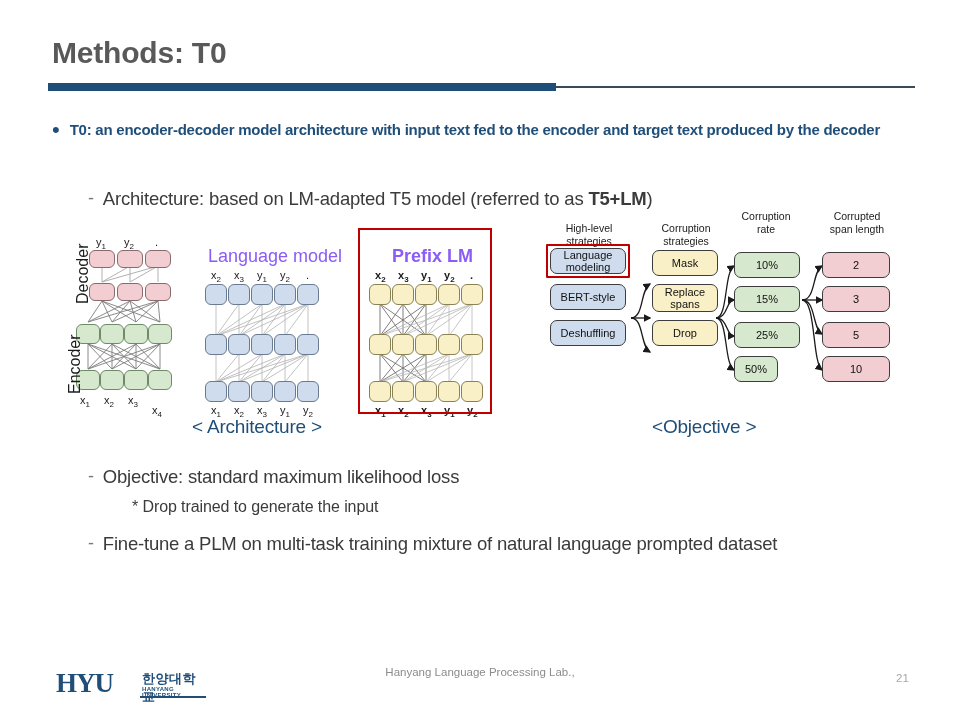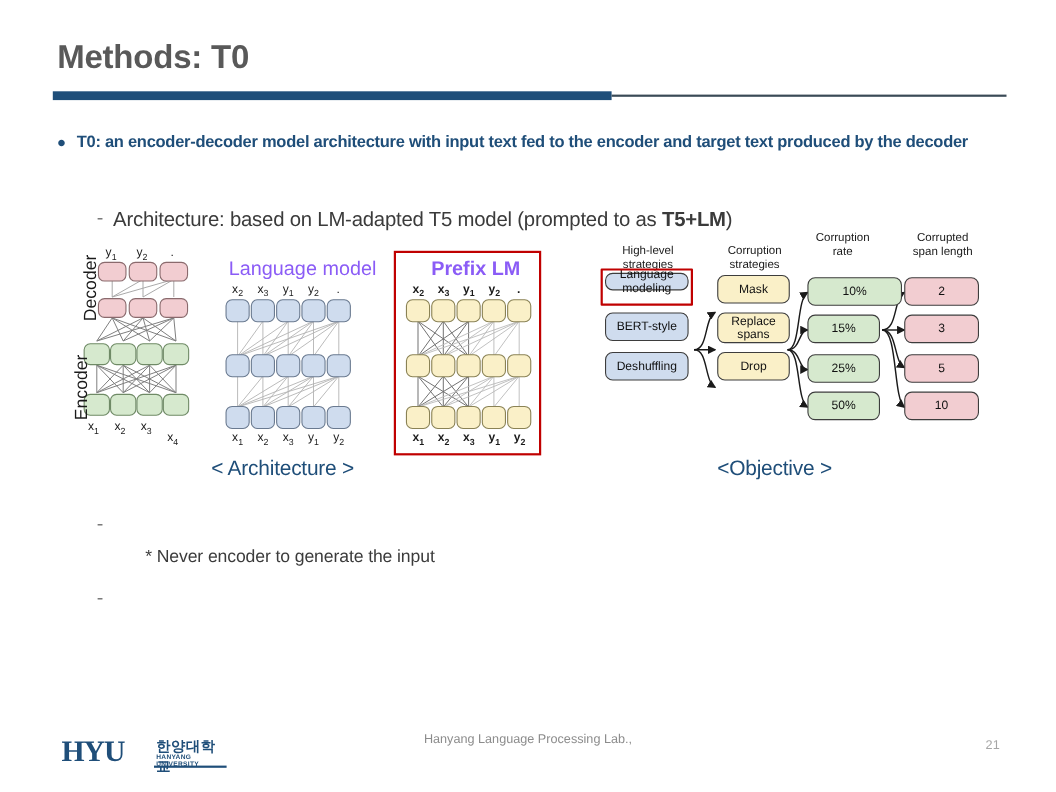--- a/index.html
+++ b/index.html
@@ -106,21 +106,21 @@
 
   
   #fig-architecture {
     position: absolute;
     left: 58px;
     top: 224px;
     width: 438px;
     height: 186px;
   }
 
-  .panel { position: absolute; }
+  .panel { position: absolute; margin-top: 12px; }
 
   
   .node {
     position: absolute;
     border: 1.6px solid #4a4a4a;
     border-radius: 6px;
     box-sizing: border-box;
   }
   .node.pink   { background: #f2cdd1; border-color: #8a6a6d; }
   .node.green  { background: #d6e9ce; border-color: #6f8a66; }
@@ -272,21 +272,21 @@
 <div id="title-rule-thick"></div>
 <div id="title-rule-thin"></div>
 
 <div id="bullet-l1">
   <span class="dot">•</span>
   <span class="txt">T0: an encoder-decoder model architecture with input text fed to the encoder and target text produced by the decoder</span>
 </div>
 
 <div class="sub-bullet" id="sub-arch">
   <span class="dash">-</span>
-  <span><span>Architecture: based on LM-adapted T5 model (prompted to as </span><b>T5+LM</b><span>)</span></span>
+  <span><span>Architecture: based on LM-adapted T5 model (referred to as </span><b>T5+LM</b><span>)</span></span>
 </div>
 
 <div id="fig-architecture">
 
   <div class="panel" style="left:0px; top:0px; width:130px; height:186px;">
 
     <div class="tok" style="left:38px; top:0px;">y<sub>1</sub></div>
     <div class="tok" style="left:66px; top:0px;">y<sub>2</sub></div>
     <div class="tok" style="left:97px; top:0px;">.</div>
 
@@ -523,56 +523,58 @@
 
       <path d="M286,78 C300,78 296,50 306,44"></path>
       <path d="M286,78 L306,78"></path>
       <path d="M286,78 C300,78 296,106 306,112"></path>
       <path d="M286,78 C300,78 296,140 306,148"></path>
     </g>
   </svg>
 
   <div class="obj-col-head" style="left:26px; top:0px; width:94px;">High-level
 strategies</div>
-  <div class="obj-node blue" style="left:34px; top:26px; width:76px; height:16px;">Language
+  <div class="obj-node blue" style="left:34px; top:26px; width:76px; height:26px;">Language
 modeling</div>
   <div class="obj-node blue" style="left:34px; top:62px; width:76px; height:26px;">BERT-style</div>
   <div class="obj-node blue" style="left:34px; top:98px; width:76px; height:26px;">Deshuffling</div>
   <div id="lang-model-highlight" style="left:30px; top:22px; width:84px; height:34px;"></div>
 
   <div class="obj-col-head" style="left:134px; top:0px; width:72px;">Corruption
 strategies</div>
   <div class="obj-node cream" style="left:136px; top:28px; width:66px; height:26px;">Mask</div>
   <div class="obj-node cream" style="left:136px; top:62px; width:66px; height:28px;">Replace
 spans</div>
   <div class="obj-node cream" style="left:136px; top:98px; width:66px; height:26px;">Drop</div>
 
   <div class="obj-col-head" style="left:214px; top:-12px; width:72px;">Corruption
 rate</div>
-  <div class="obj-node green" style="left:218px; top:30px; width:86px; height:26px;">10%</div>
+  <div class="obj-node green" style="left:218px; top:30px; width:66px; height:26px;">10%</div>
   <div class="obj-node green" style="left:218px; top:64px; width:66px; height:26px;">15%</div>
   <div class="obj-node green" style="left:218px; top:100px; width:66px; height:26px;">25%</div>
-  <div class="obj-node green" style="left:218px; top:134px; width:66px; height:26px;">50%</div>
+  <div class="obj-node green" style="left:218px; top:134px; width:44px; height:26px;">50%</div>
 
   <div class="obj-col-head" style="left:300px; top:-12px; width:82px;">Corrupted
 span length</div>
   <div class="obj-node pink" style="left:306px; top:30px; width:68px; height:26px;">2</div>
   <div class="obj-node pink" style="left:306px; top:64px; width:68px; height:26px;">3</div>
   <div class="obj-node pink" style="left:306px; top:100px; width:68px; height:26px;">5</div>
   <div class="obj-node pink" style="left:306px; top:134px; width:68px; height:26px;">10</div>
 </div>
 
 <div class="sub-bullet" id="sub-obj">
   <span class="dash">-</span>
-</div>
-
-<div id="star-line">* Never encoder to generate the input</div>
+  <span>Objective: standard maximum likelihood loss</span>
+</div>
+
+<div id="star-line">* Drop trained to generate the input</div>
 
 <div class="sub-bullet" id="sub-fine">
   <span class="dash">-</span>
+  <span>Fine-tune a PLM on multi-task training mixture of natural language prompted dataset</span>
 </div>
 
 <div id="footer-logo">
   <div id="hyu-mark">HYU</div>
   <div id="hyu-kr">한양대학교</div>
   <div id="hyu-en">HANYANG UNIVERSITY</div>
   <div id="hyu-rule"></div>
 </div>
 
 <div id="footer-text">

